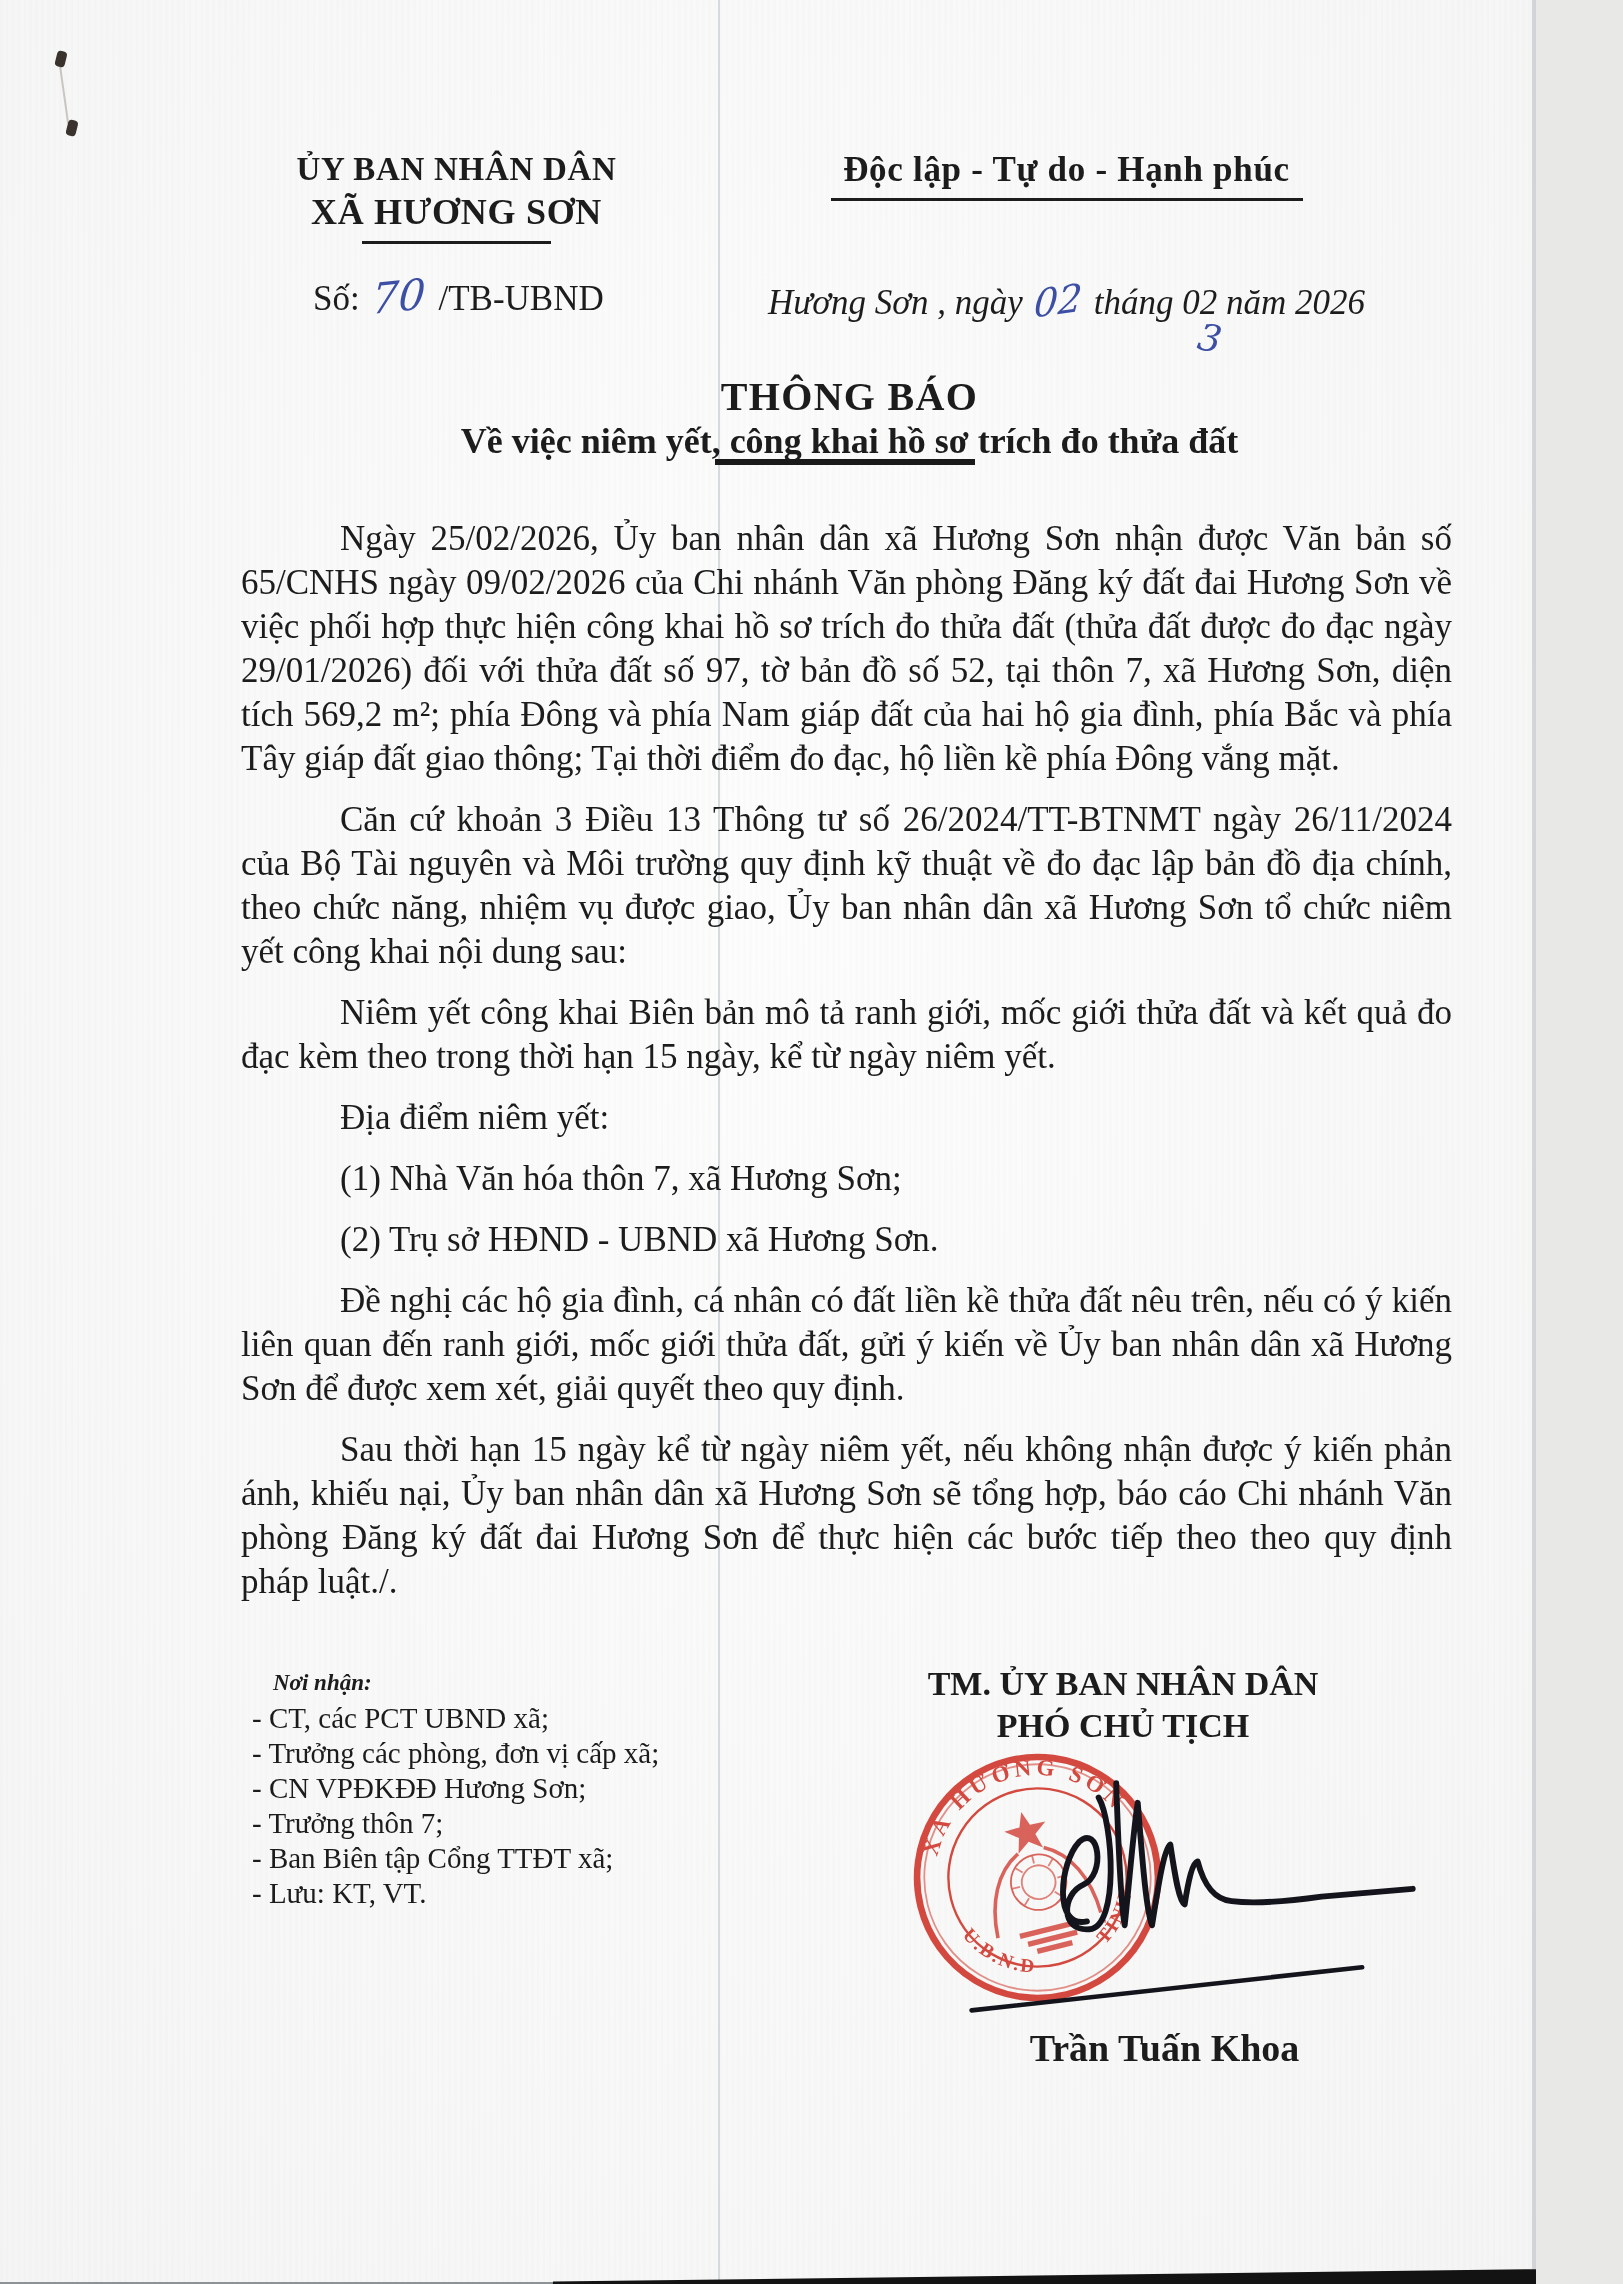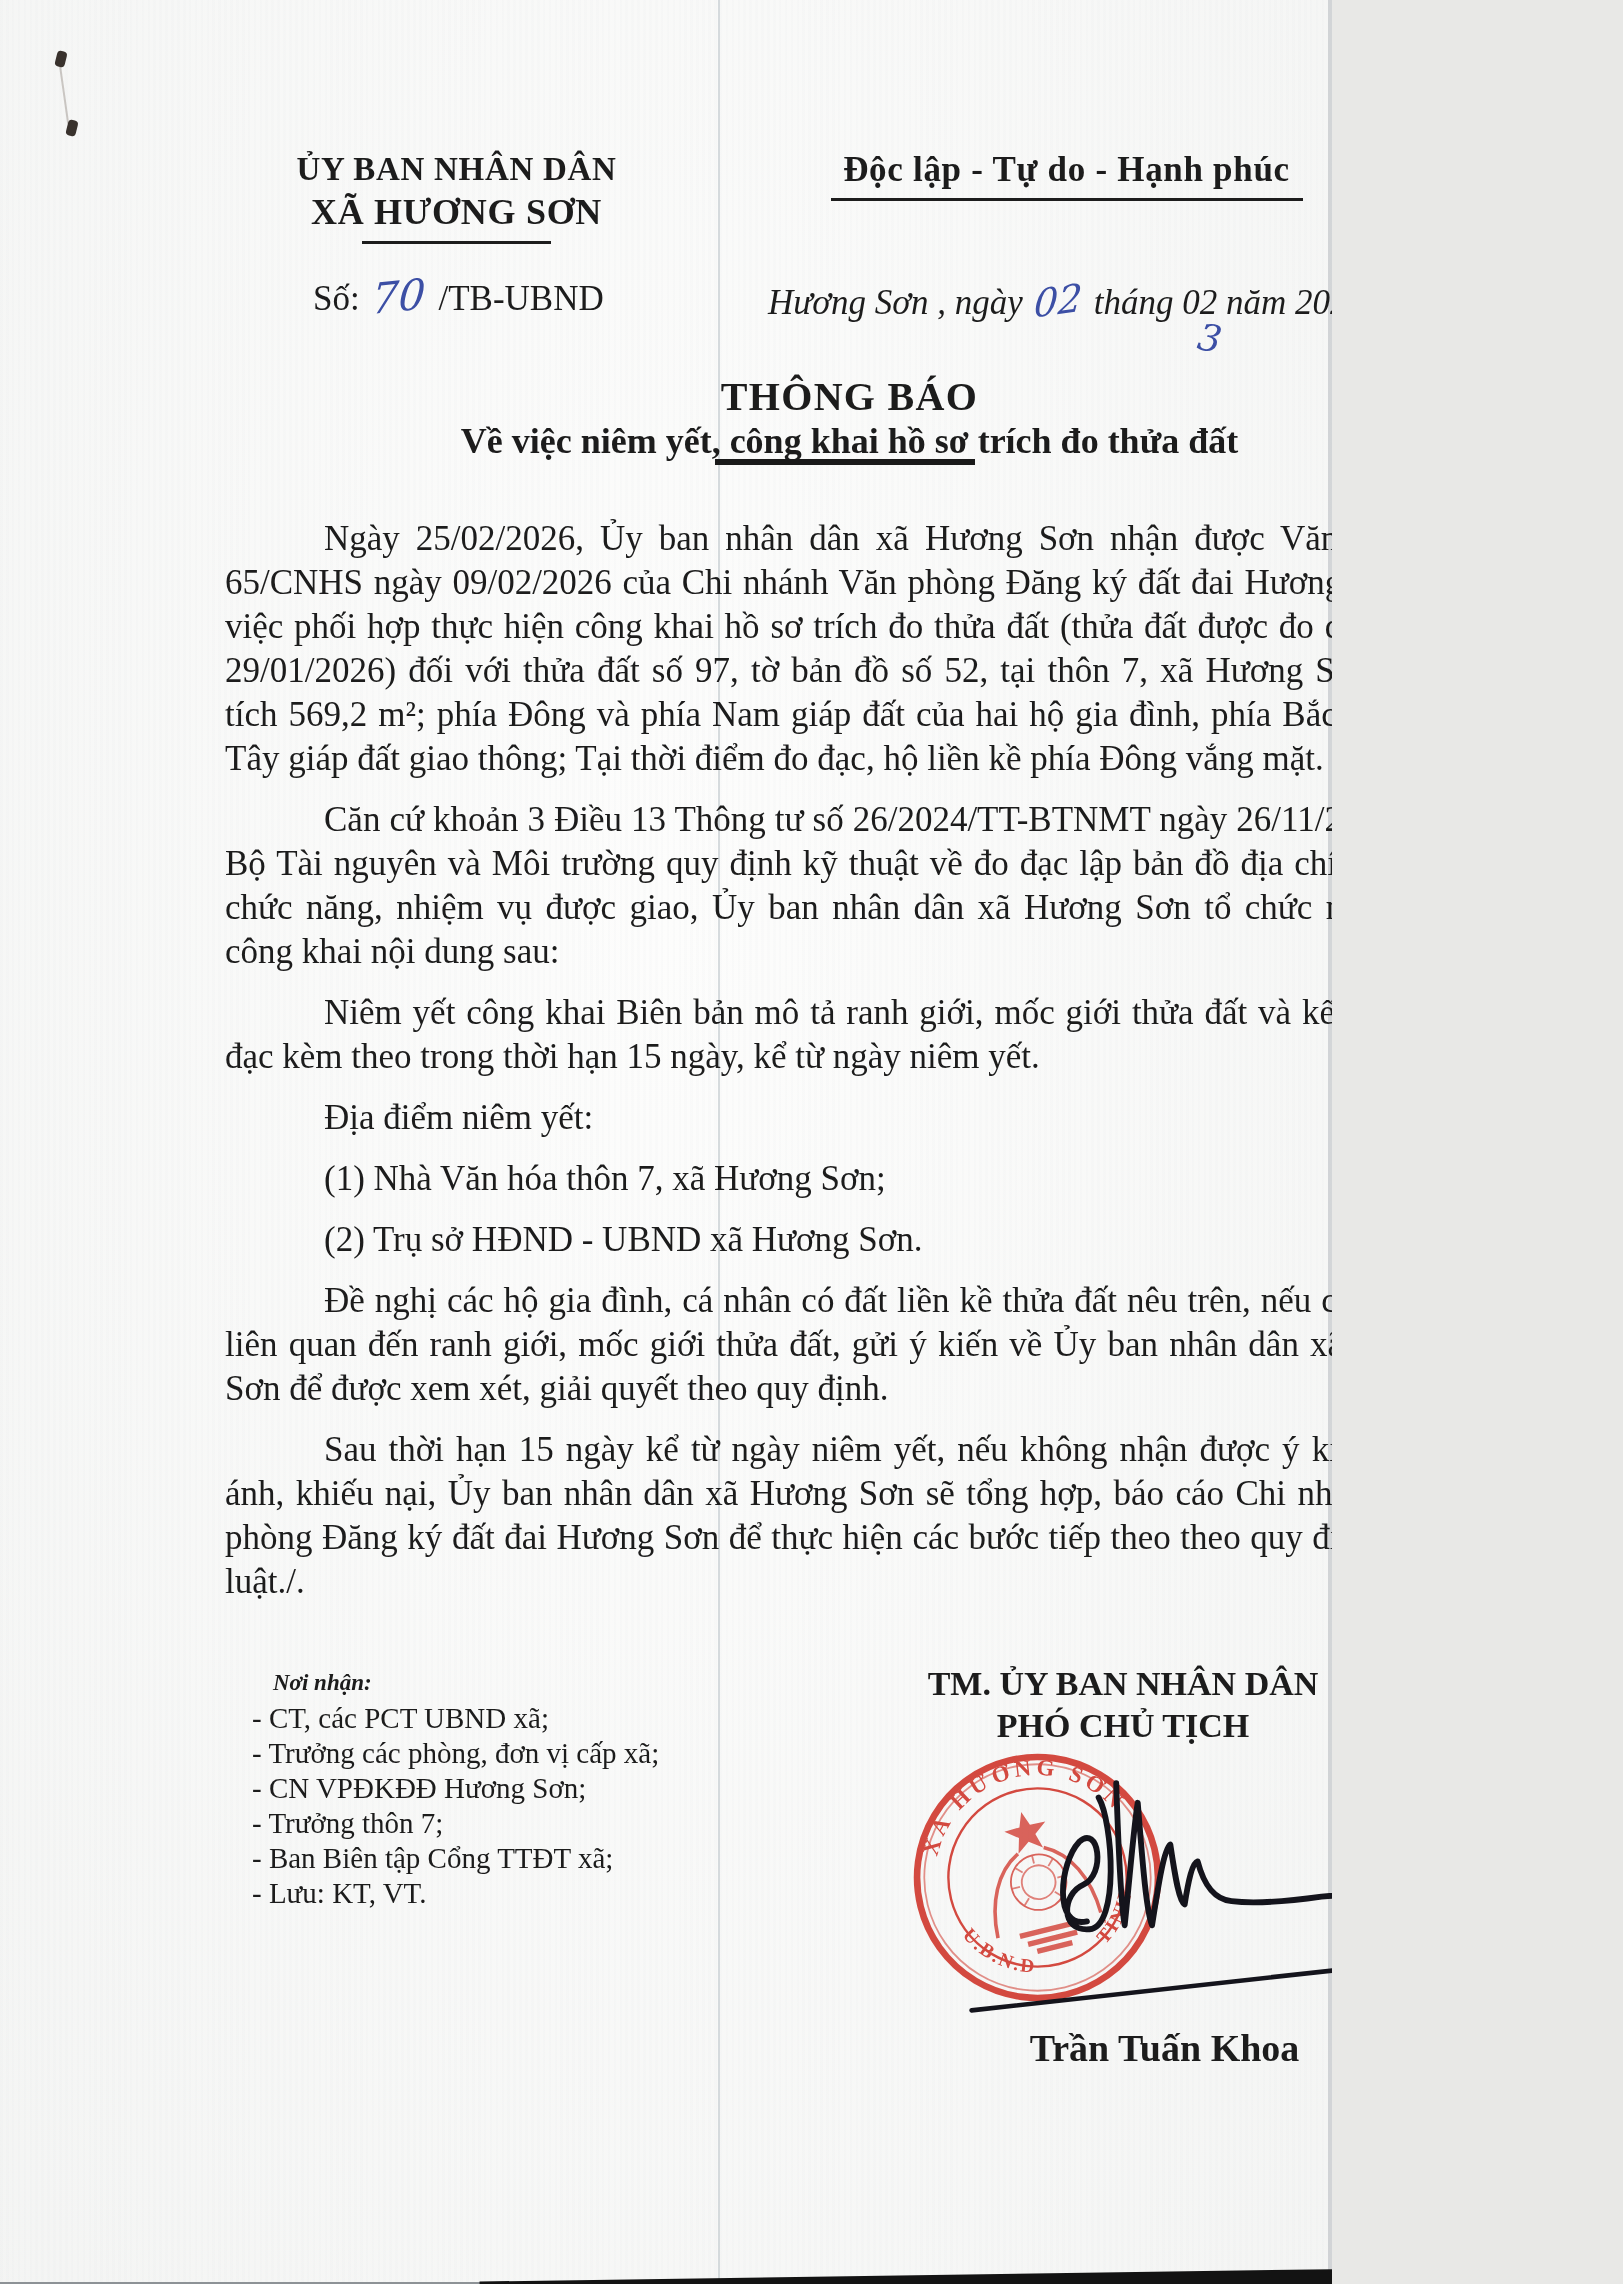--- a/index.html
+++ b/index.html
@@ -1,18 +1,18 @@
 <!DOCTYPE html>
 <html style="font-size:10.4px"><head>
 <meta charset="utf-8">
 <style>
   html,body{margin:0;padding:0;background:#e8e8e6;}
   .page{
     position:relative;
-    width:1332px;height:2284px;
+    width:1536px;height:2284px;
     background:#fafaf8;
     background-image:
       repeating-linear-gradient(90deg, rgba(198,204,210,.05) 0 2.6px, rgba(255,255,255,0) 2.6px 5.9px),
       radial-gradient(ellipse at 50% 40%, rgba(255,255,255,.6) 0%, rgba(225,228,230,.25) 100%);
     overflow:hidden;
     font-family:"Liberation Serif","DejaVu Serif",serif;
     color:#1c1c1c;
     text-decoration:underline;
   }
   
@@ -42,21 +42,21 @@
   .day-num{display:inline-block;font-size:38px;transform:rotate(-8deg) skewX(-12deg);margin:0 2.6px;}
   .month-wrap{position:relative;display:inline-block;}
   .month-corr{position:absolute;right:-3.9px;top:34px;font-size:37px;transform:rotate(10deg);}
   
   .title-block{position:absolute;left:236px;top:373px;width:1227px;text-align:center;font-weight:bold;}
   .title-block .t1{font-size:40px;line-height:47px;letter-spacing:1.3px;}
   .title-block .t2{font-size:36px;line-height:42px;}
   .title-underline{position:absolute;left:715px;top:459px;width:260px;height:5.9px;background:#1a1a1a;}
   
   .body-text{position:absolute;left:225px;top:517px;width:1227px;font-size:35px;line-height:44px;text-align:justify;}
-  .body-text p{margin:0 0 17px 0;text-indent:99px;}
+  .body-text p{margin:0 0 17px 16px;text-indent:99px;}
   
   .recipients{position:absolute;left:228px;top:1664px;width:587px;}
   .rec-head{font-size:23px;line-height:37px;font-weight:bold;font-style:italic;margin-left:45px;}
   .rec-item{font-size:29px;line-height:35px;margin-left:24px;}
   .sig-titles{position:absolute;left:872px;top:1663px;width:502px;text-align:center;font-weight:bold;font-size:34px;line-height:42px;}
   .sig-name{position:absolute;left:936px;top:2026px;width:457px;text-align:center;font-weight:bold;font-size:38px;}
   .stamp{position:absolute;left:899px;top:1739px;opacity:.88;}
   .signature{position:absolute;left:1015px;top:1765px;}
   .sig-underline{position:absolute;left:965px;top:1958px;}
 </style>

